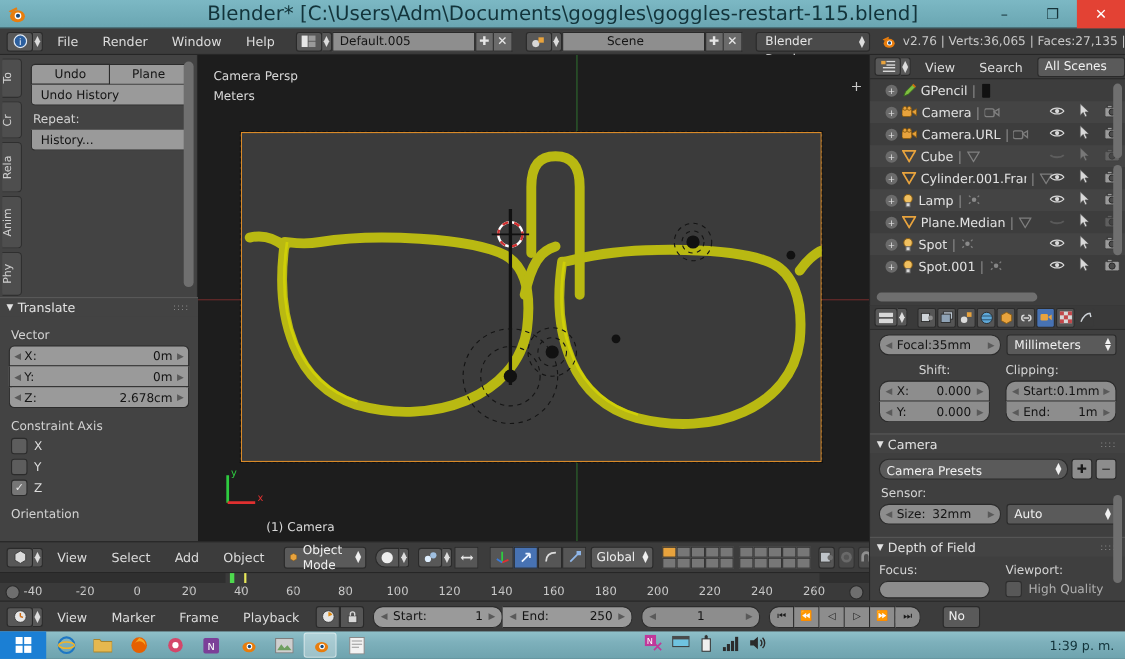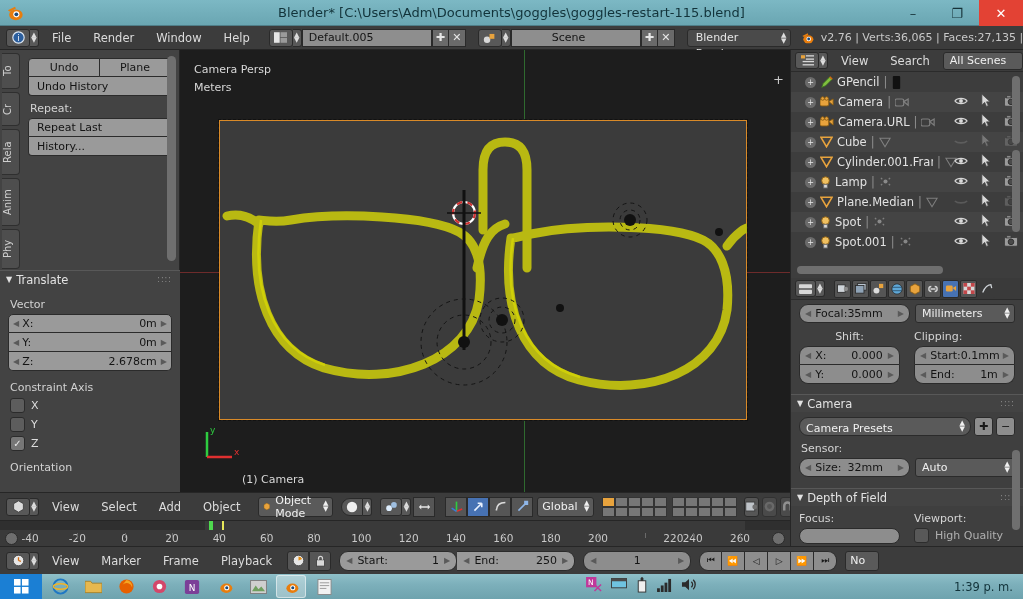--- a/index.html
+++ b/index.html
@@ -5,21 +5,21 @@
   * { box-sizing: border-box; margin:0; padding:0; }
   html,body { width:1023px; height:599px; overflow:hidden; background:#2b2b2b;
     font-family:"DejaVu Sans","Liberation Sans",sans-serif; }
   #app { position:relative; width:1023px; height:599px; }
 
   
   .titlebar { position:absolute; left:0; top:0; width:1023px; height:26px;
     background:linear-gradient(180deg,#7cb8c4 0%,#72aeba 55%,#6aa6b2 100%);
     border-bottom:1px solid #4f7e88; }
   .tb-title { position:absolute; left:0; top:0; width:1023px; height:26px;
-    line-height:26px; text-align:center; font-size:13px; color:#12333a; }
+    line-height:26px; text-align:center; font-size:18px; color:#12333a; }
   .tb-icon { position:absolute; left:6px; top:4px; width:18px; height:18px; }
   .winbtns { position:absolute; right:0; top:0; height:26px; display:flex; }
   .winbtn { width:44px; height:26px; display:flex; align-items:center; justify-content:center;
     color:#163238; font-size:13px; }
   .winbtn.close { background:#e34234; color:#fff; }
 
   
   .topbar { position:absolute; left:0; top:26px; width:1023px; height:24px;
     background:#3c3c3c; border-bottom:1px solid #262626; display:flex; align-items:center;
     font-size:11.5px; color:#dcdcdc; }
@@ -265,23 +265,20 @@
     <div class="shelfbody">
       <div style="height:8px;"></div>
       <div class="btnrow">
         <div class="bbtn l">Undo</div>
         <div class="bbtn r">Plane</div>
       </div>
       <div class="btnrow">
         <div class="bbtn full" style="justify-content:flex-start;padding-left:8px;">Undo History</div>
       </div>
       <div class="seclabel">Repeat:</div>
-      <div class="btnrow">
-        <div class="bbtn" style="border-radius:4px 4px 0 0;justify-content:flex-start;padding-left:8px;">Repeat Last</div>
-      </div>
       <div class="btnrow">
         <div class="bbtn full" style="justify-content:flex-start;padding-left:8px;">History...</div>
       </div>
 
       <div class="vscroll" style="top:6px;height:205px;"></div>
       <div class="vscroll" style="top:228px;height:126px;"></div>
     </div>
   </div>
 
   <div class="panel" style="left:0;top:270px;width:180px;height:222px;background:#434343;">
@@ -542,21 +539,21 @@
         <div class="rmark" style="left: 408.667px;">120</div>
         <div class="rtick" style="left: 408.667px;"></div>
         <div class="rmark" style="left: 456px;">140</div>
         <div class="rtick" style="left: 456px;"></div>
         <div class="rmark" style="left: 503.333px;">160</div>
         <div class="rtick" style="left: 503.333px;"></div>
         <div class="rmark" style="left: 550.667px;">180</div>
         <div class="rtick" style="left: 550.667px;"></div>
         <div class="rmark" style="left: 598px;">200</div>
         <div class="rtick" style="left: 598px;"></div>
-        <div class="rmark" style="left: 645.333px; margin-left: 28px;">220</div>
+        <div class="rmark" style="left: 645.333px;">220</div>
         <div class="rtick" style="left: 645.333px;"></div>
         <div class="rmark" style="left: 692.667px;">240</div>
         <div class="rtick" style="left: 692.667px;"></div>
         <div class="rmark" style="left: 740px;">260</div>
         <div class="rtick" style="left: 740px;"></div>
       </div>
   </div>
 
   <div class="tlbar">
     <div class="btngrp" style="margin-left:6px;">
@@ -610,21 +607,21 @@
     </div>
 
     <div style="display:flex;margin-left:8px;">
       <div class="transbtn" style="border-radius:9px 0 0 9px;">⏮</div>
       <div class="transbtn" style="border-left:none;">⏪</div>
       <div class="transbtn" style="border-left:none;">◁</div>
       <div class="transbtn" style="border-left:none;">▷</div>
       <div class="transbtn" style="border-left:none;">⏩</div>
       <div class="transbtn" style="border-left:none;border-radius:0 9px 9px 0;">⏭</div>
     </div>
-    <div class="modebtn" style="margin-left:8px;width:34px;padding:0 4px;overflow:hidden;">
+    <div class="modebtn" style="margin-left:20px;width:34px;padding:0 4px;overflow:hidden;">
       <span>No</span>
     </div>
   </div>
 
   <div class="panel outliner">
     <div class="olhead">
       <div class="btngrp" style="margin-left:4px;">
         <div class="icobox" style="height:17px;">
           <svg width="13" height="11" viewBox="0 0 16 13">
               <rect x="0" y="0" width="5" height="4" fill="#e8a33d"></rect>

